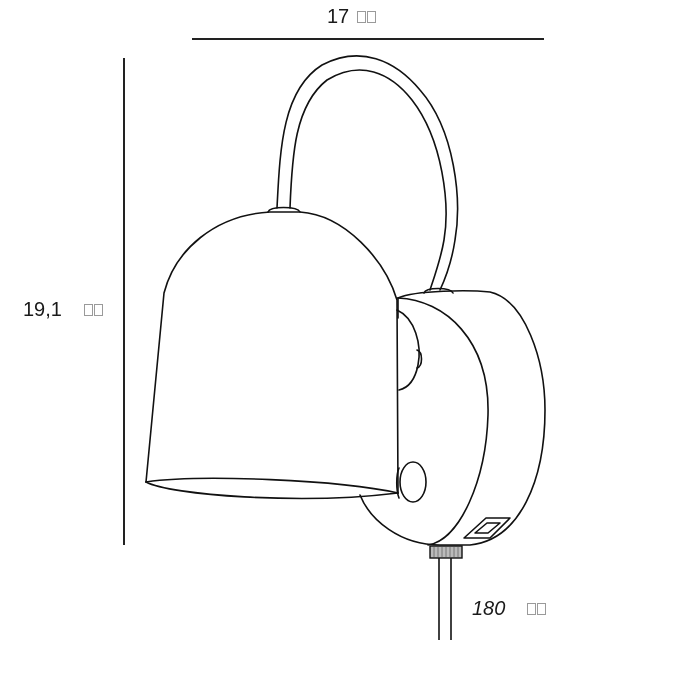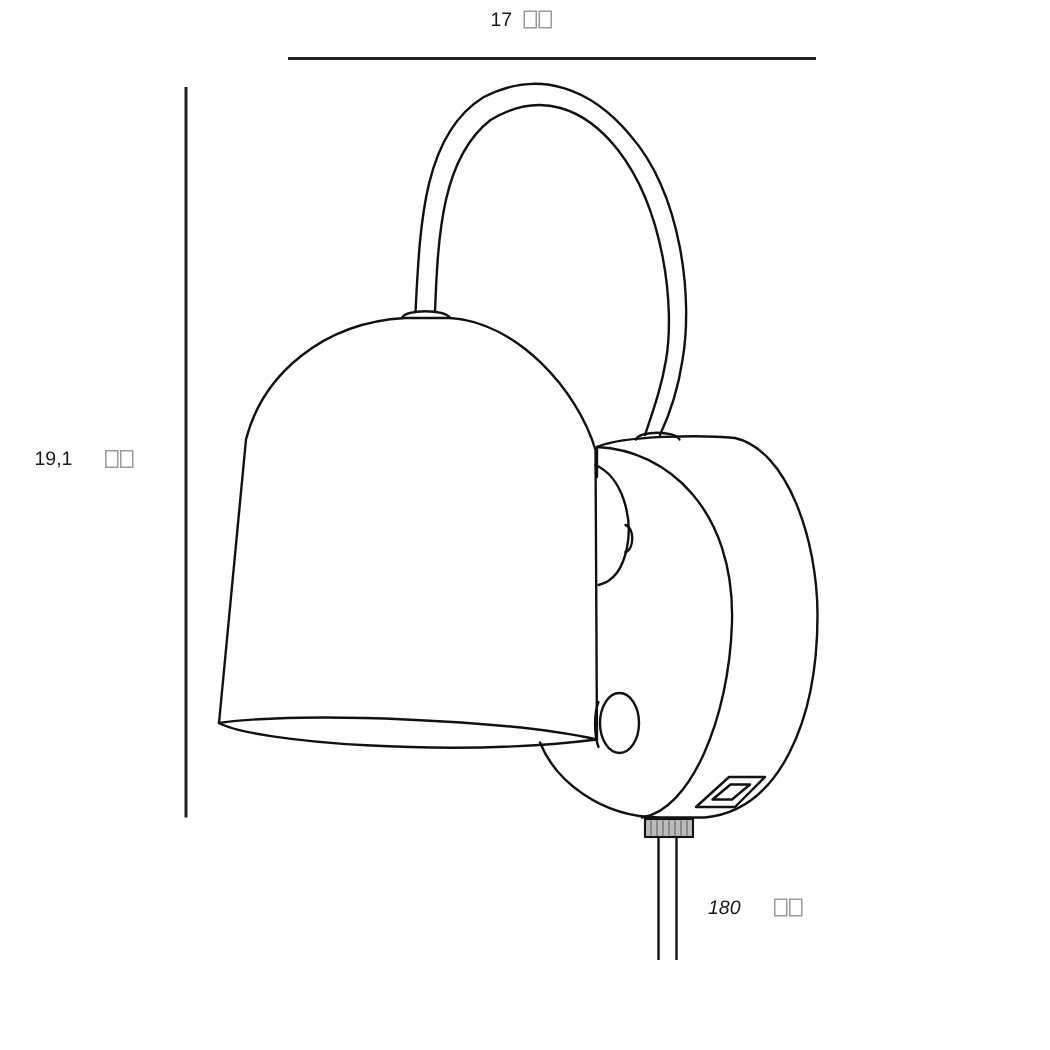--- a/index.html
+++ b/index.html
@@ -1,17 +1,17 @@
 <!DOCTYPE html>
 <html><head>
   <meta charset="utf-8">
   <style>
     html, body { margin: 0; padding: 0; background: #ffffff; }
     body { width: 700px; height: 700px; position: relative; overflow: hidden; font-family: "Liberation Sans", sans-serif; }
-    .dim-label { position: absolute; font-size: 13px; color: #1a1a1a; white-space: nowrap; display: flex; align-items: center; }
+    .dim-label { position: absolute; font-size: 20px; color: #1a1a1a; white-space: nowrap; display: flex; align-items: center; }
     .unit { display: inline-flex; margin-left: 8px; }
     .tofu { display: inline-block; width: 9px; height: 12px; border: 1px solid #9a9a9a; box-sizing: border-box; margin-right: 1px; }
     svg { position: absolute; left: 0; top: 0; }
   </style>
 </head>
 <body>
 
 <svg width="700" height="700" viewBox="0 0 700 700">
 
   <line x1="192" y1="39" x2="544" y2="39" stroke="#222" stroke-width="2"></line>

